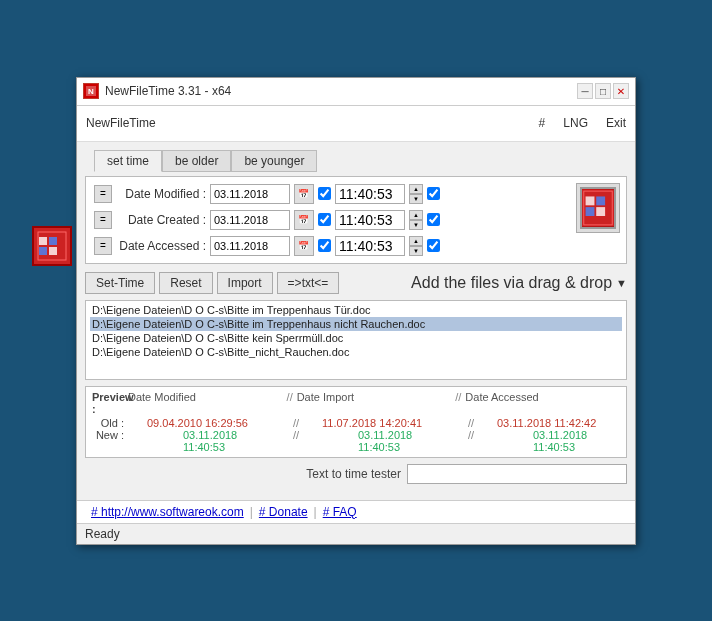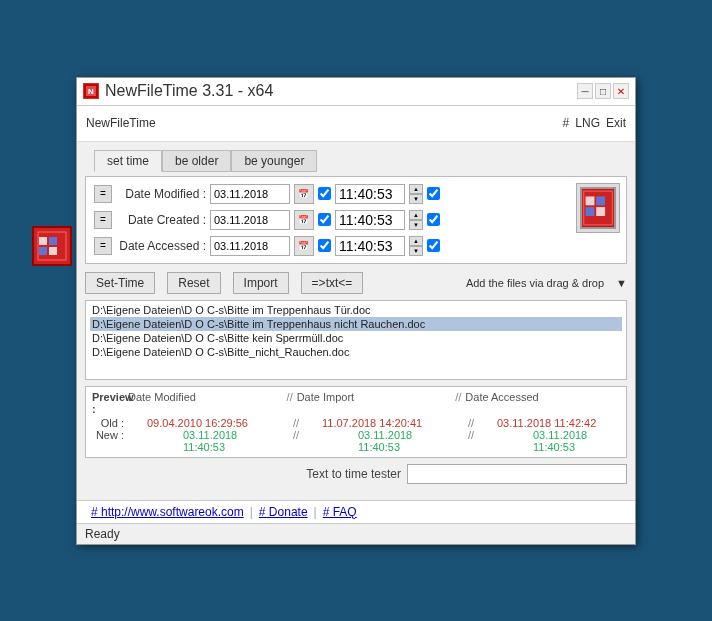--- a/index.html
+++ b/index.html
@@ -35,21 +35,21 @@
       border: 1px solid #c0392b;
       display: inline-flex;
       align-items: center;
       justify-content: center;
       font-size: 8px;
       color: white;
       font-weight: bold;
     }
     .title-bar-title {
       flex: 1;
-      font-size: 16px;
+      font-size: 12px;
       color: #333;
     }
     .title-bar-controls {
       display: flex;
       gap: 2px;
     }
     .title-bar-btn {
       width: 16px;
       height: 16px;
       background: #f0f0f0;
@@ -62,20 +62,21 @@
       color: #333;
     }
     .title-bar-btn.close { color: #c00; }
     .menu-bar {
       background: white;
       display: flex;
       align-items: center;
       padding: 2px 6px;
       border-bottom: 1px solid #ddd;
       height: 36px;
+      gap: 12px;
     }
     .menu-item {
       font-size: 12px;
       color: #333;
       cursor: pointer;
       padding: 1px 3px;
     }
     .menu-bar-spacer { flex: 1; }
     .main-content {
       padding: 8px;
@@ -199,34 +200,34 @@
       align-items: center;
       justify-content: center;
       color: white;
       font-size: 7px;
       font-weight: bold;
       text-align: center;
     }
     .action-bar {
       display: flex;
       align-items: center;
-      gap: 12px;
+      gap: 4px;
       margin-bottom: 6px;
     }
     .action-btn {
       padding: 3px 10px;
       border: 1px solid #aaa;
       background: #e8e8e8;
       cursor: pointer;
       font-size: 12px;
       color: #333;
     }
     .action-bar-spacer { flex: 1; }
     .drag-drop-label {
-      font-size: 11px;
+      font-size: 16px;
       color: #333;
       text-align: center;
     }
     .drag-drop-arrow {
       font-size: 11px;
       color: #333;
     }
     .file-list {
       background: white;
       border: 1px solid #bbb;

